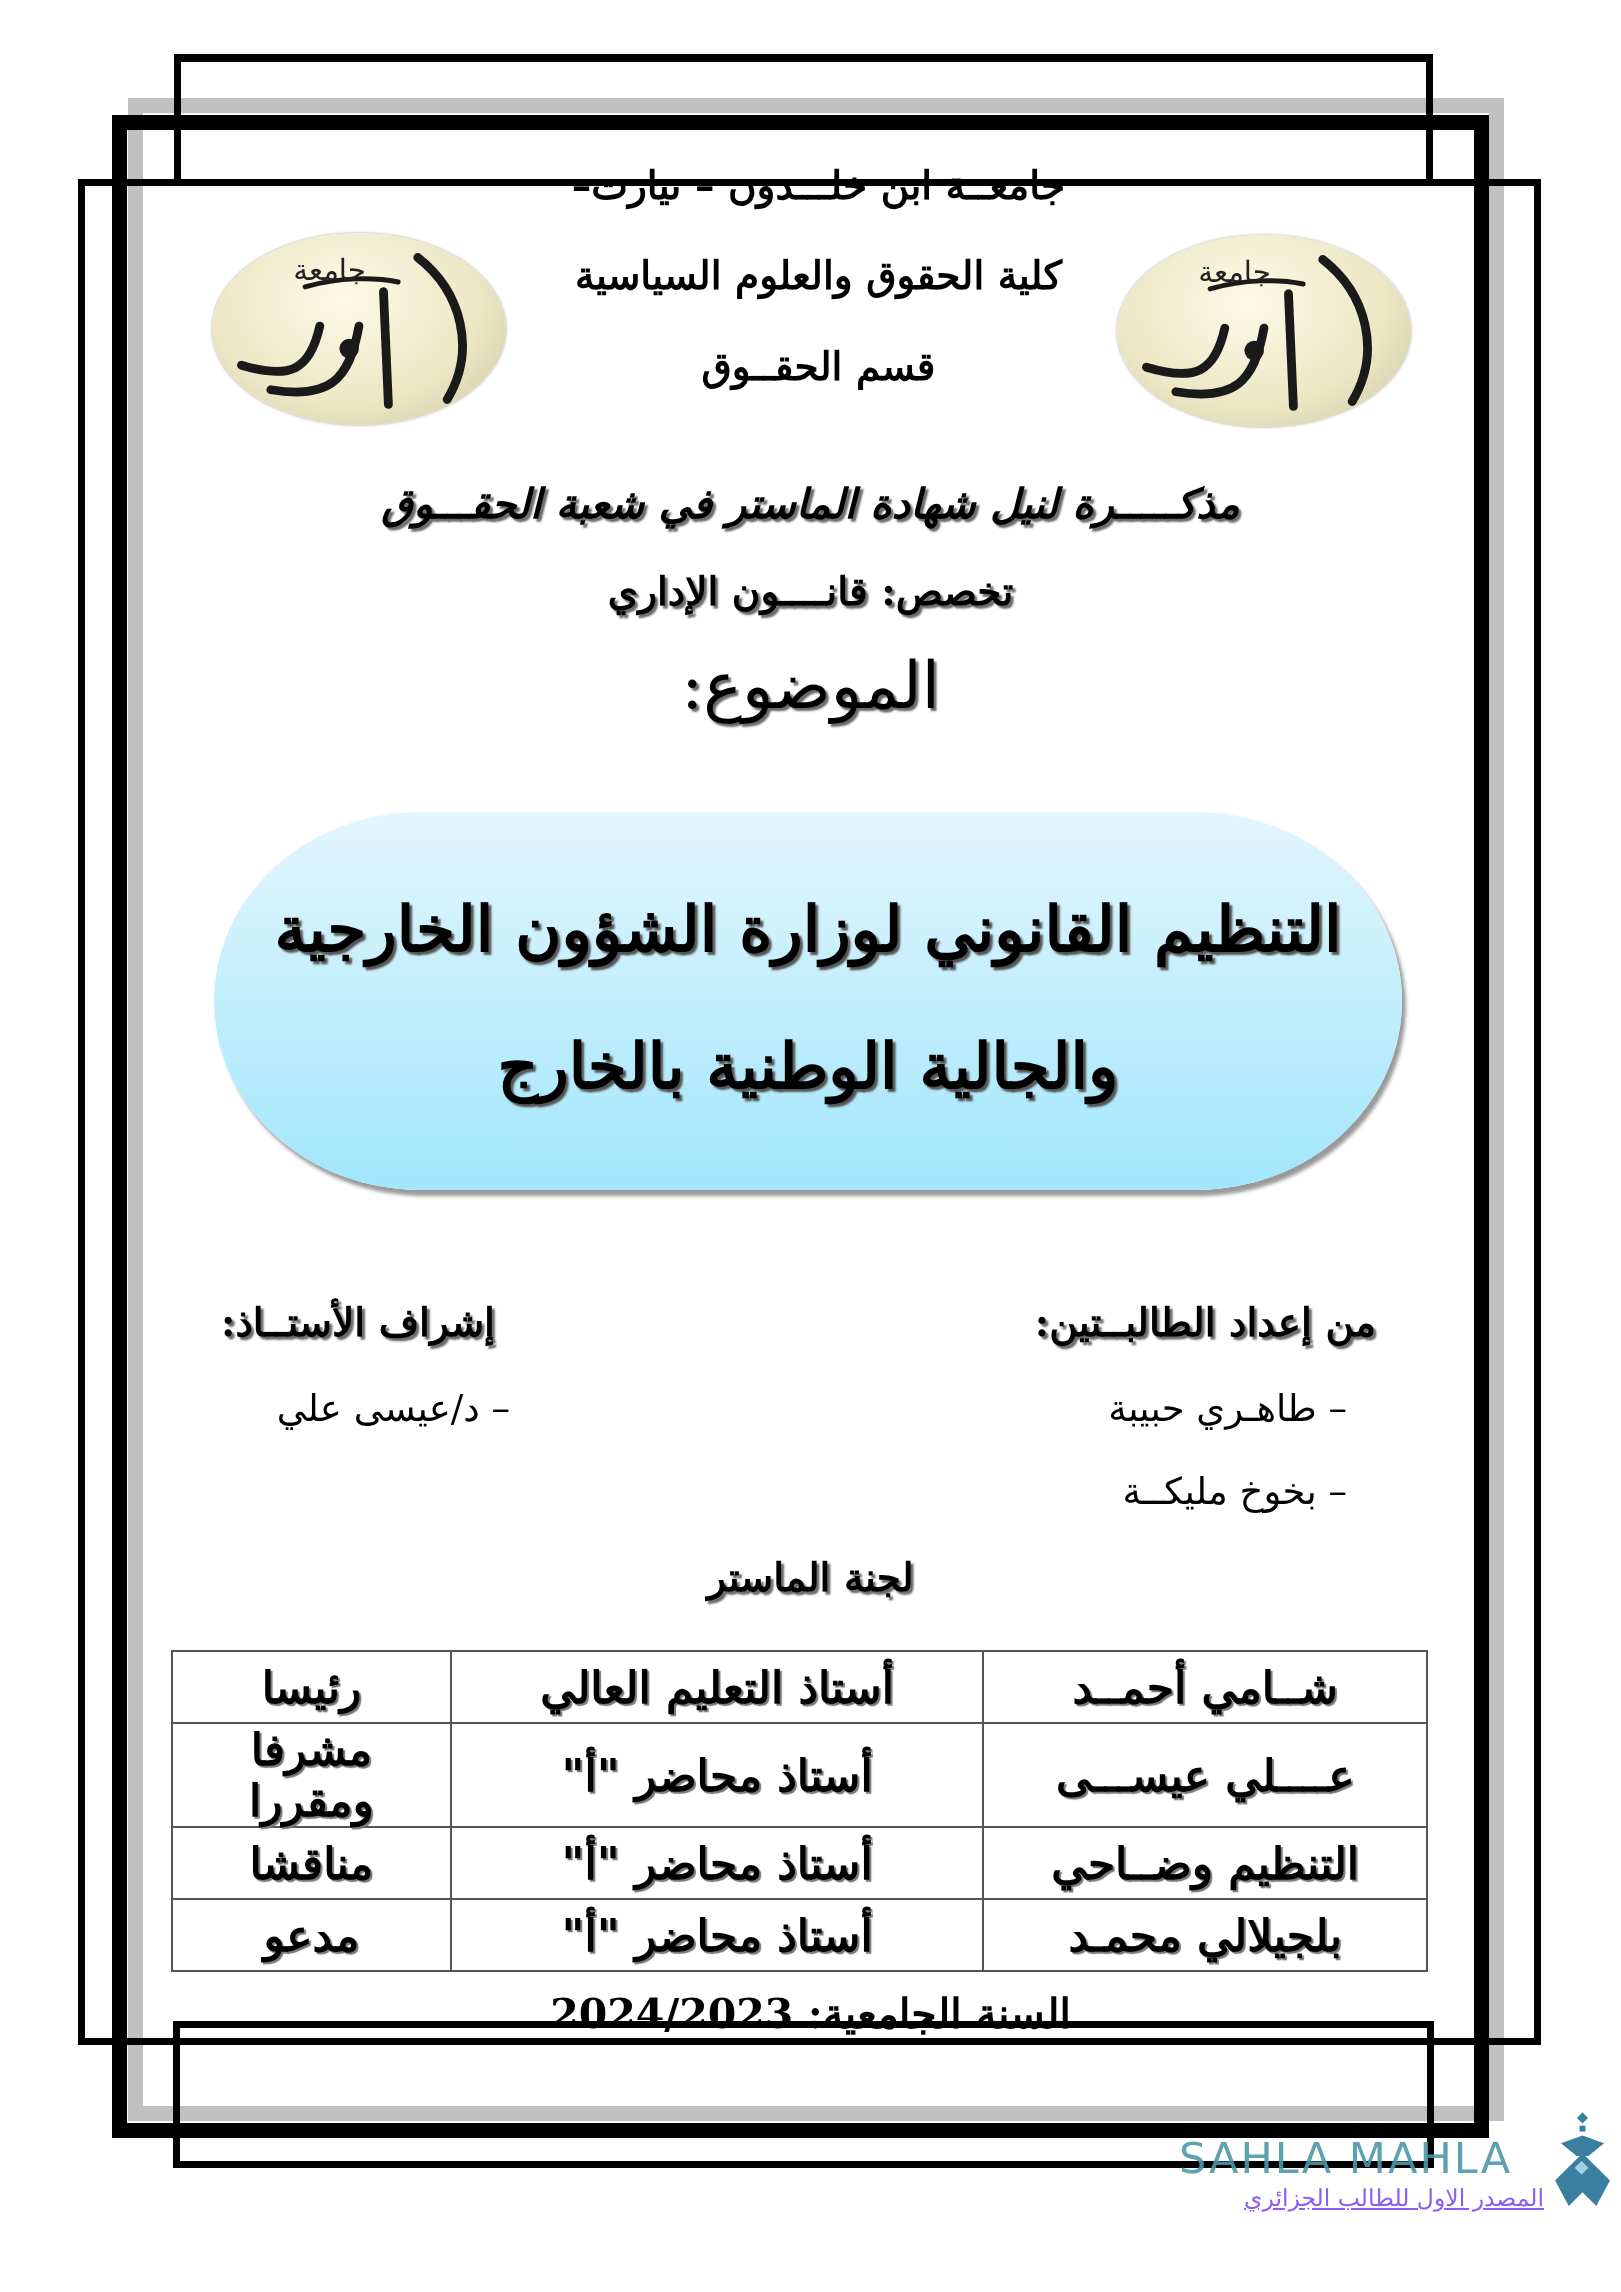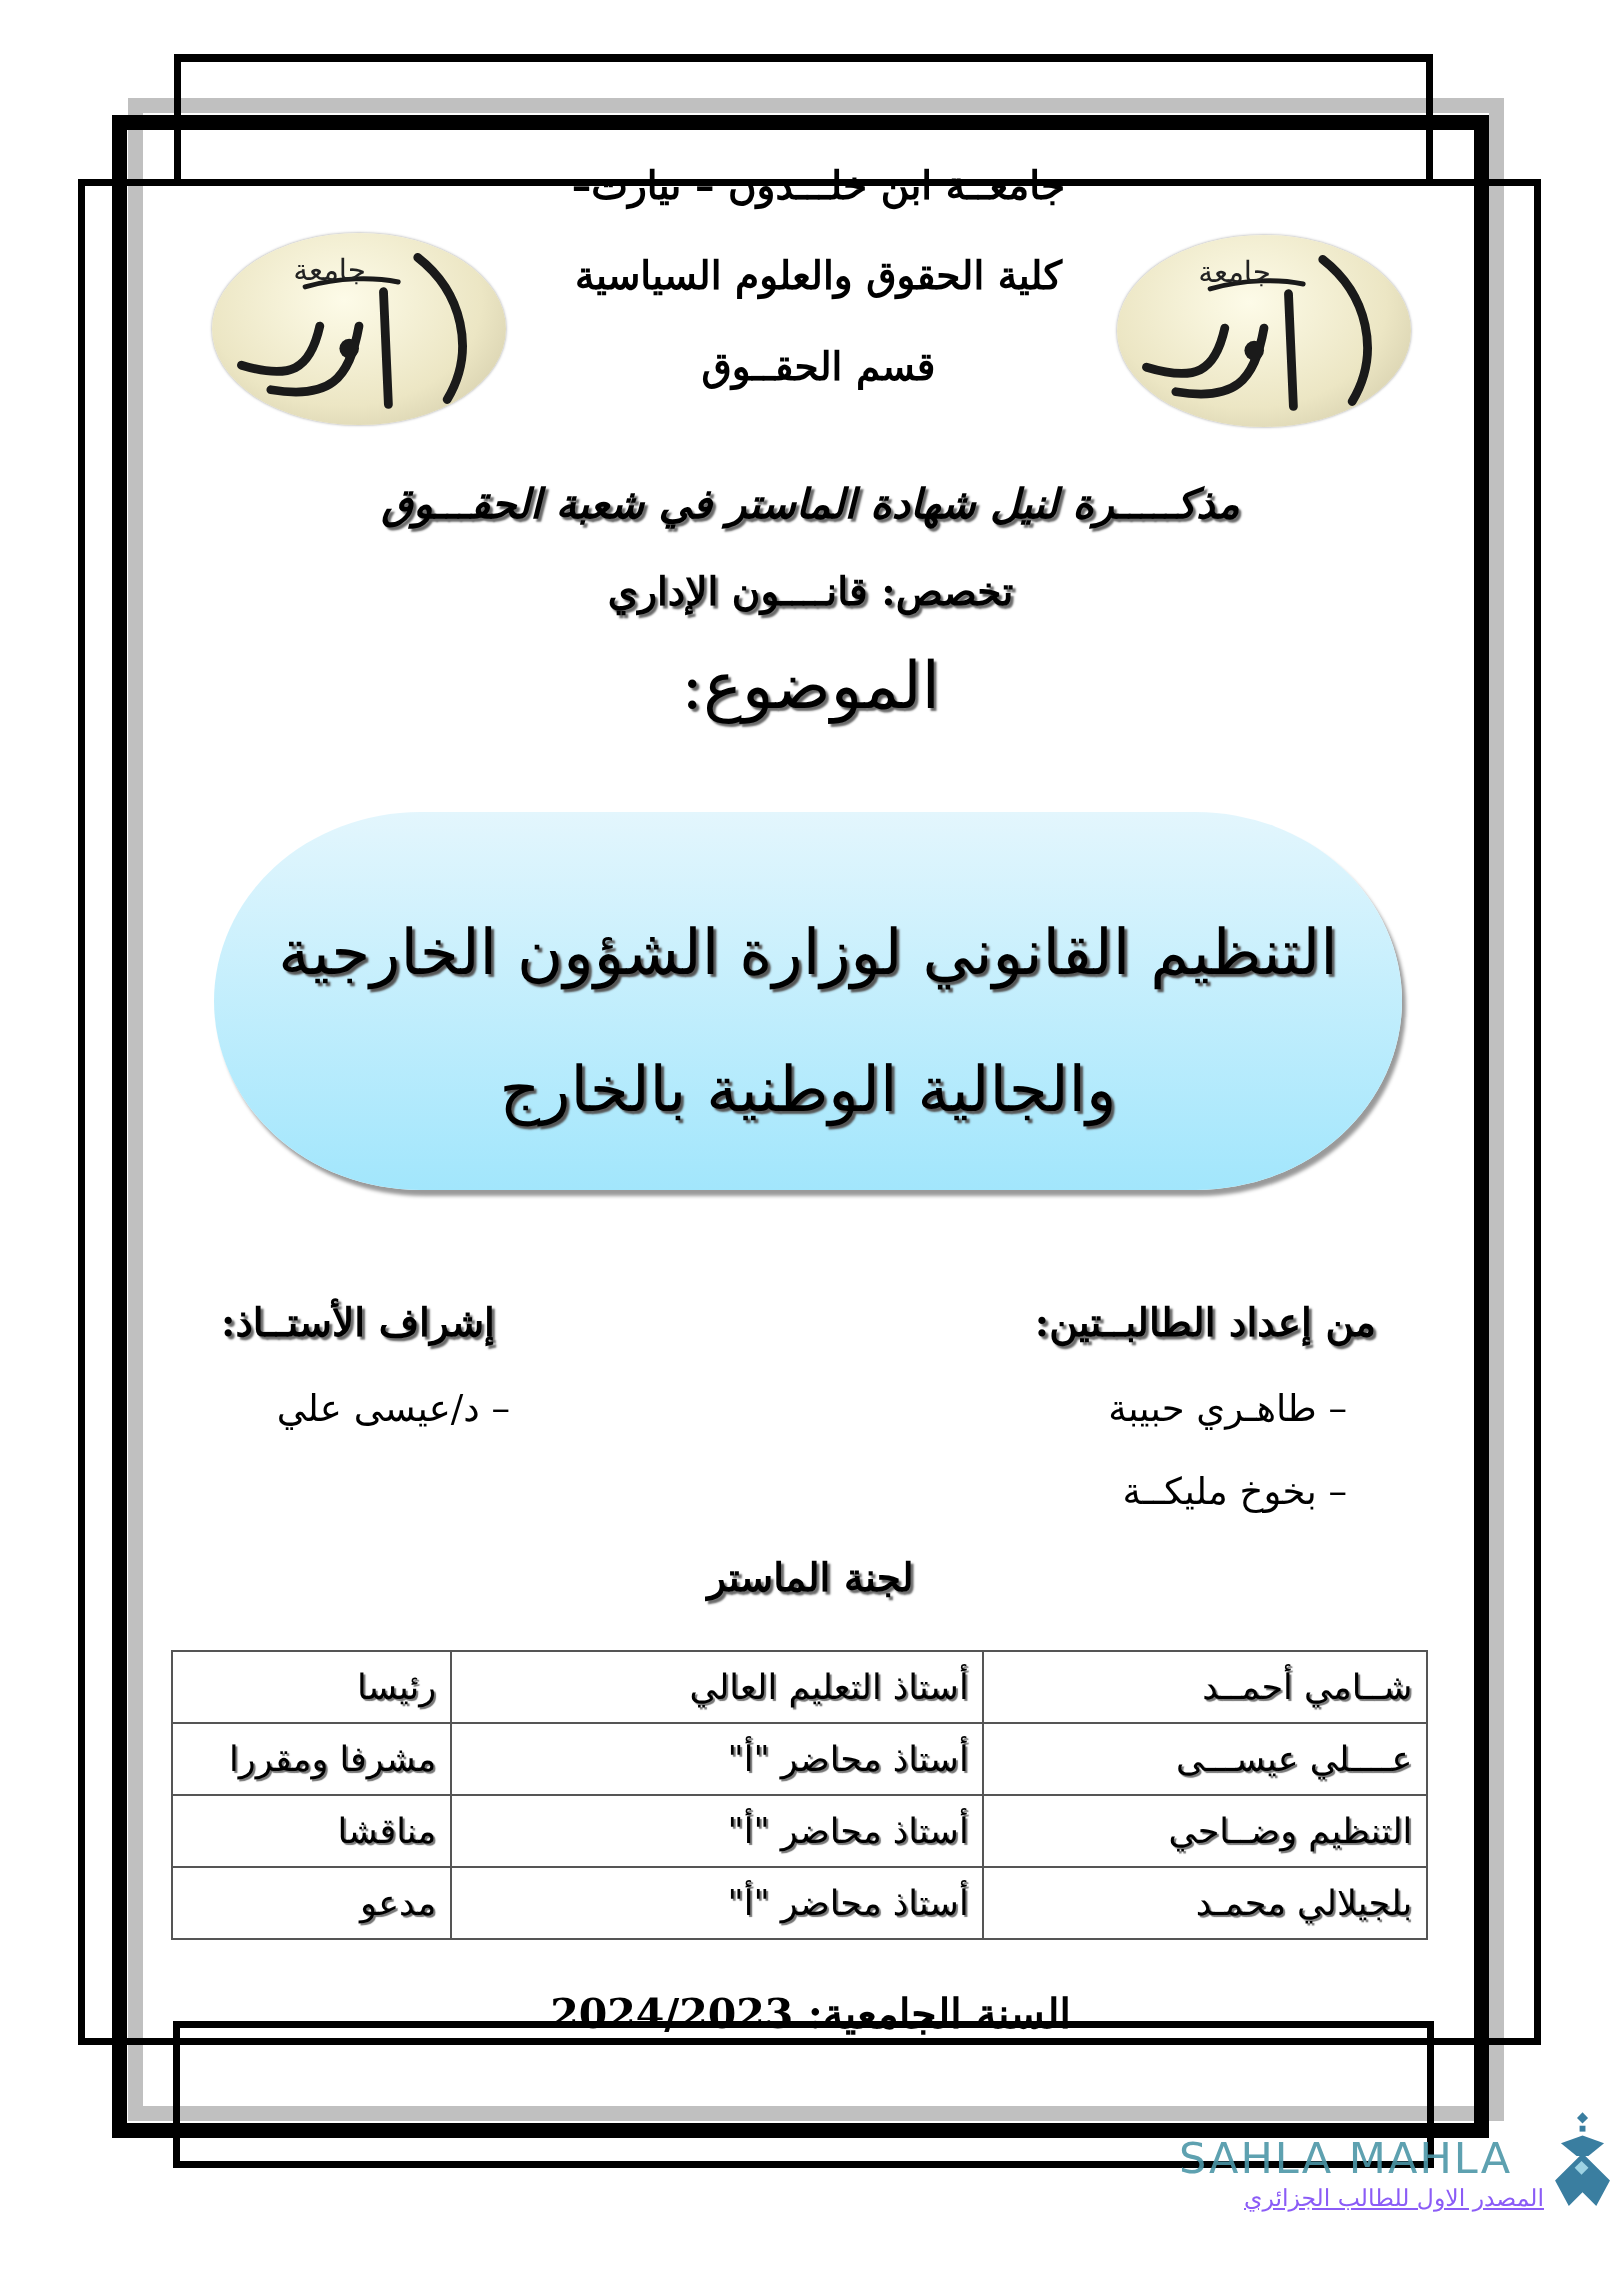--- a/index.html
+++ b/index.html
@@ -17,26 +17,26 @@
   .shadow { text-shadow:2.9px 2.9px 2px #6a6a6a; }
   .logo { position:absolute; width:294px; height:192px; border-radius:50%;
           background:radial-gradient(ellipse at 45% 35%, #fdfbe8 0%, #ece6c4 60%, #c9c2a0 100%);
           box-shadow:0 0 2.9px #999; overflow:hidden; }
   .logo svg { width:100%; height:100%; }
   .title-box { position:absolute; left:214px; top:812px; width:1188px; height:378px;
                border-radius:206px / 189px;
                background:linear-gradient(#e3f6fd, #a2e6fc);
                box-shadow:3.9px 5.9px 3.9px #9a9a9a; }
   .title-line { position:absolute; left:214px; width:1188px; text-align:center; direction:rtl;
-                font-weight:normal; font-size:63px; text-shadow:2.9px 2.9px 2px #555;margin-top:24px; }
+                font-weight:bold; font-size:63px; text-shadow:2.9px 2.9px 2px #555; }
   .sect-h { font-weight:bold; font-size:39px; direction:rtl; }
   .name { font-size:37px; direction:rtl; }
   table.committee { position:absolute; left:171px; top:1650px; width:1257px; border-collapse:collapse; direction:rtl; }
-  table.committee td { border:2px solid #555; height:70px; font-weight:normal; font-size:35px;
-                       padding:0 13.7px; text-align:right; vertical-align:middle; text-shadow:2px 2px 1px #777; }
+  table.committee td { border:2px solid #555; height:70px; font-weight:bold; font-size:44px;
+                       padding:0 13.7px; text-align:center; vertical-align:middle; text-shadow:2px 2px 1px #777; }
   .wm { position:absolute; color:#4d97a8; }
 </style>
 </head>
 <body>
 
 <div class="frame f-gray"></div>
 <div class="frame f-top"></div>
 <div class="frame f-bot"></div>
 <div class="frame f-side"></div>
 <div class="frame f-thick"></div>

